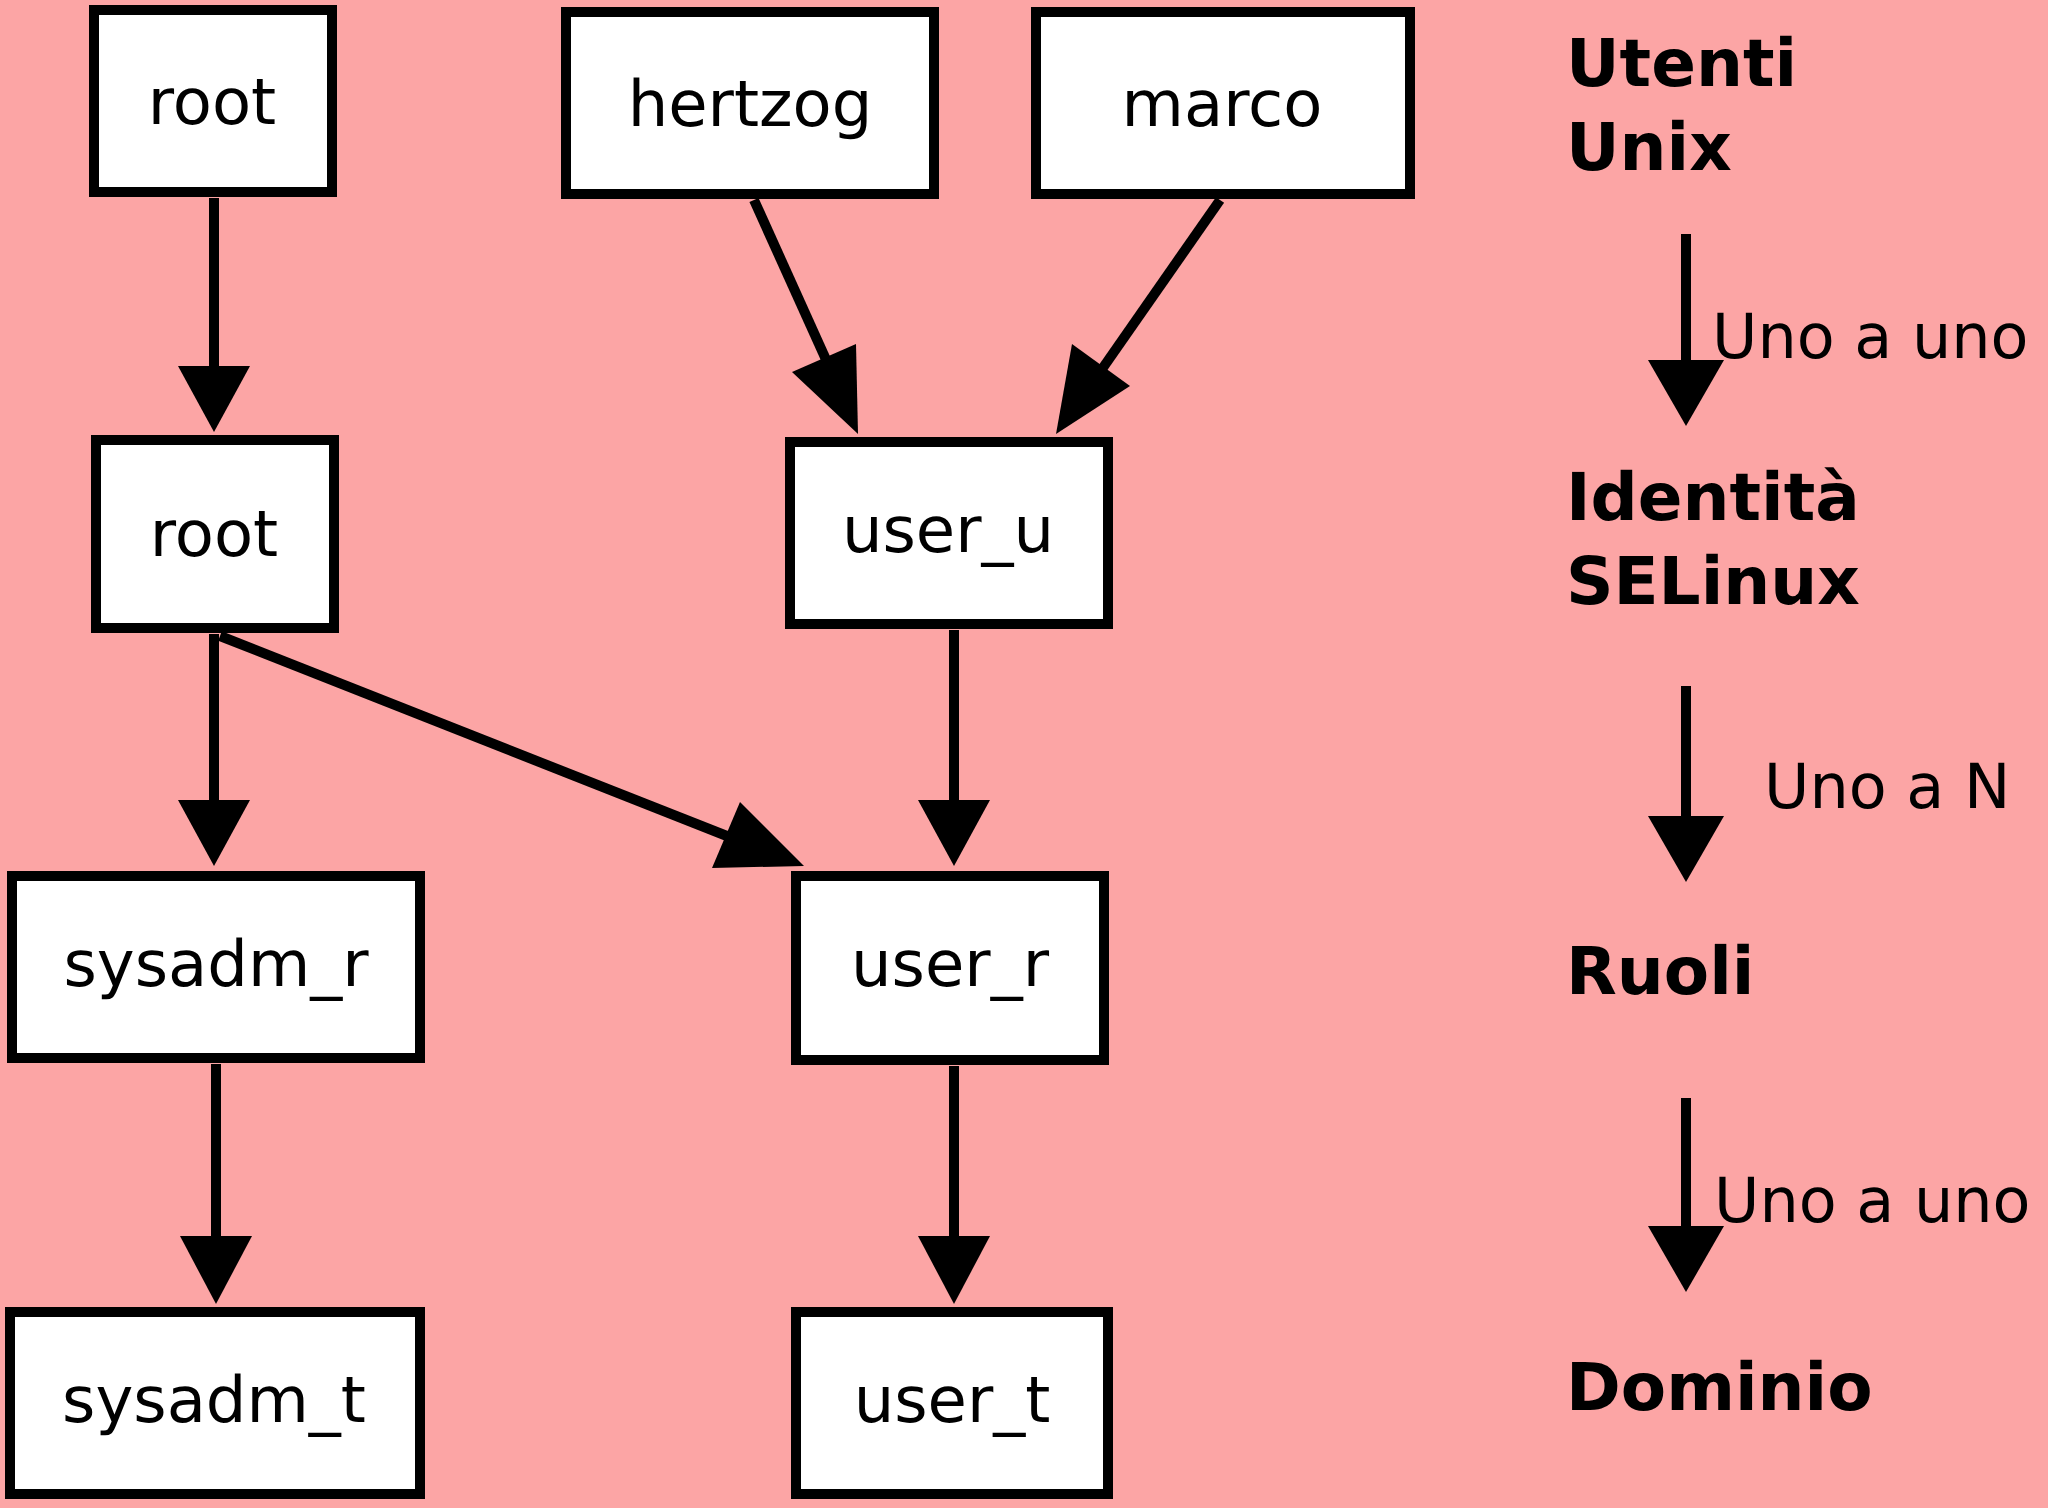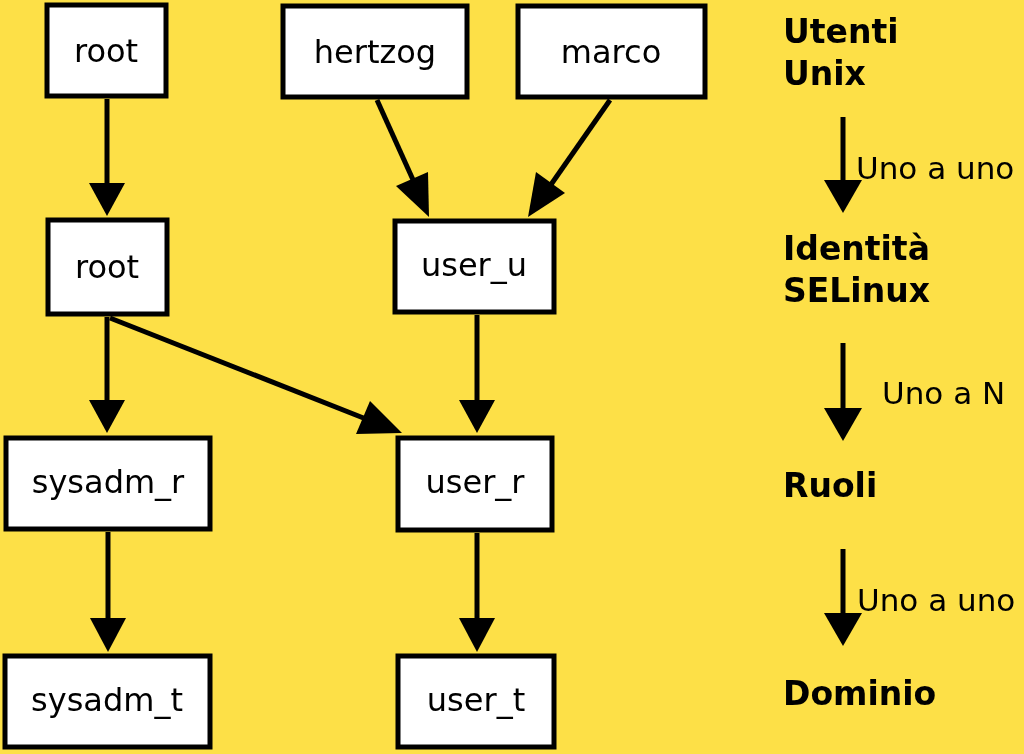--- a/index.html
+++ b/index.html
@@ -4,21 +4,21 @@
 <style>
   html, body {
     margin: 0;
     padding: 0;
     background: #ffffff;
   }
   #stage {
     position: relative;
     width: 1024px;
     height: 754px;
-    background: #fde047;
+    background: #fca5a5;
     overflow: hidden;
   }
   svg {
     display: block;
     font-family: "DejaVu Sans", "Liberation Sans", sans-serif;
   }
   .node-box {
     fill: #ffffff;
     stroke: #000000;
     stroke-width: 5;

